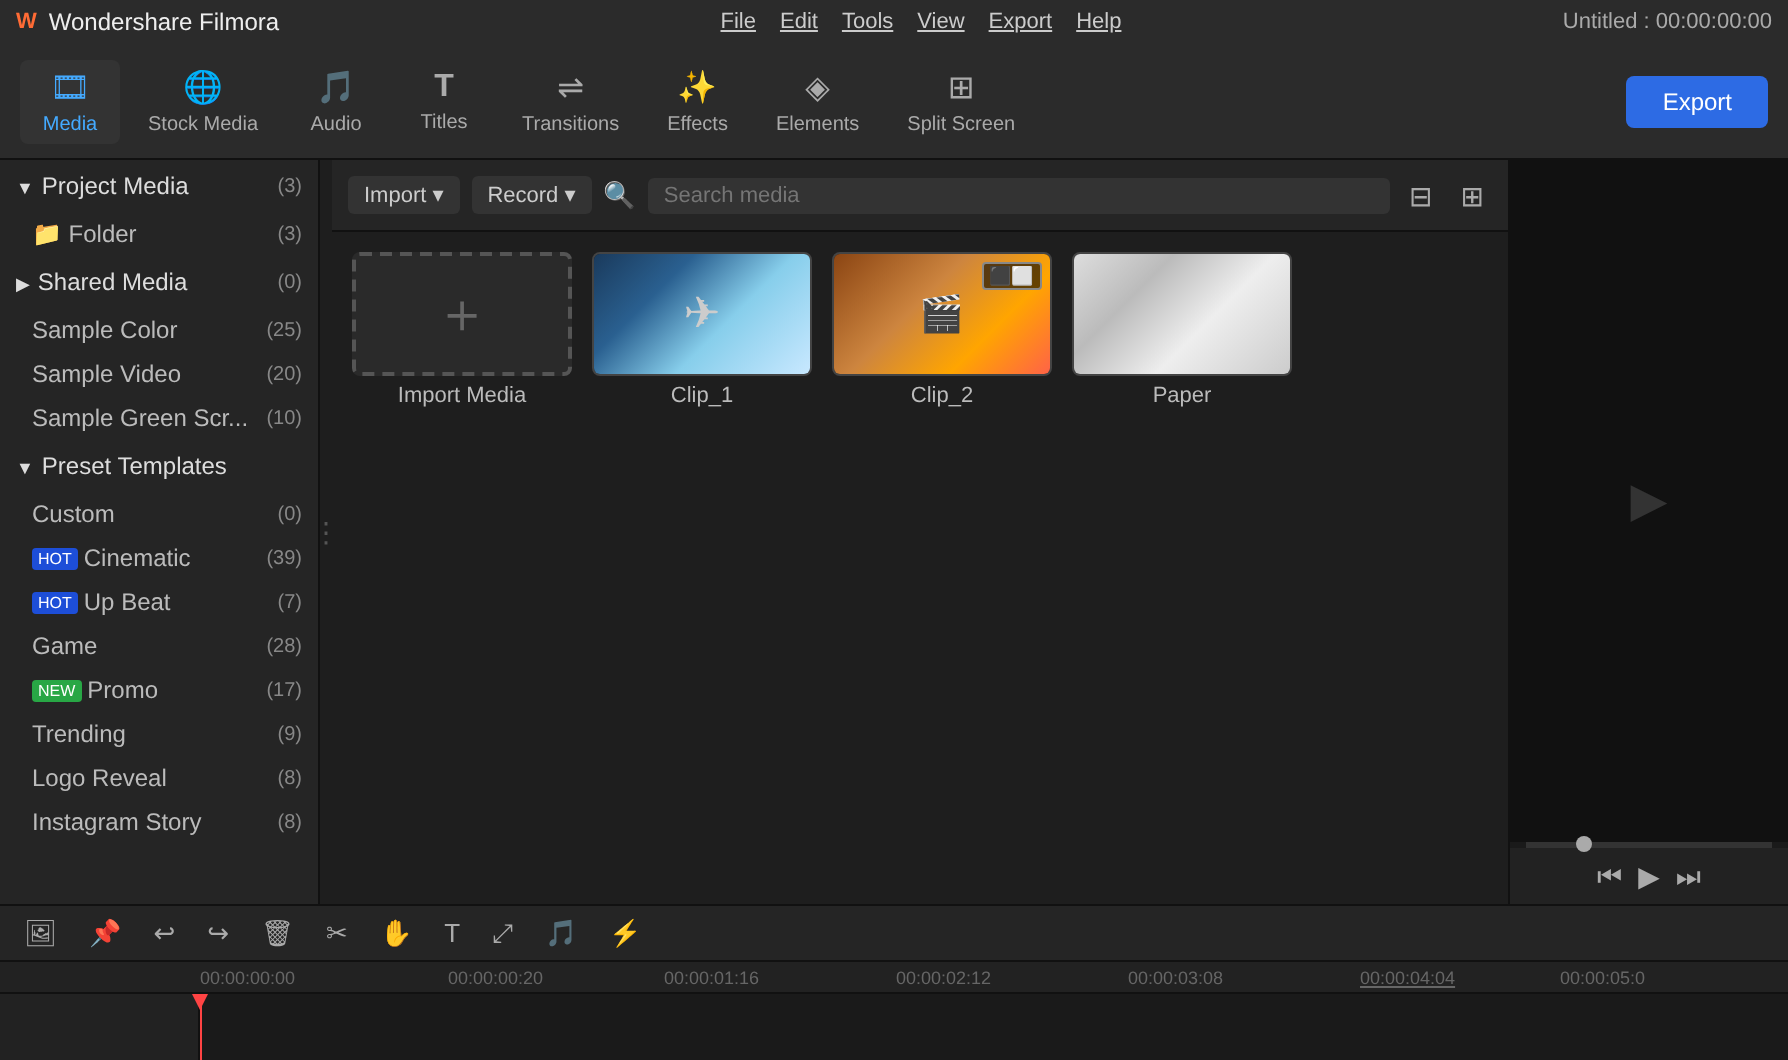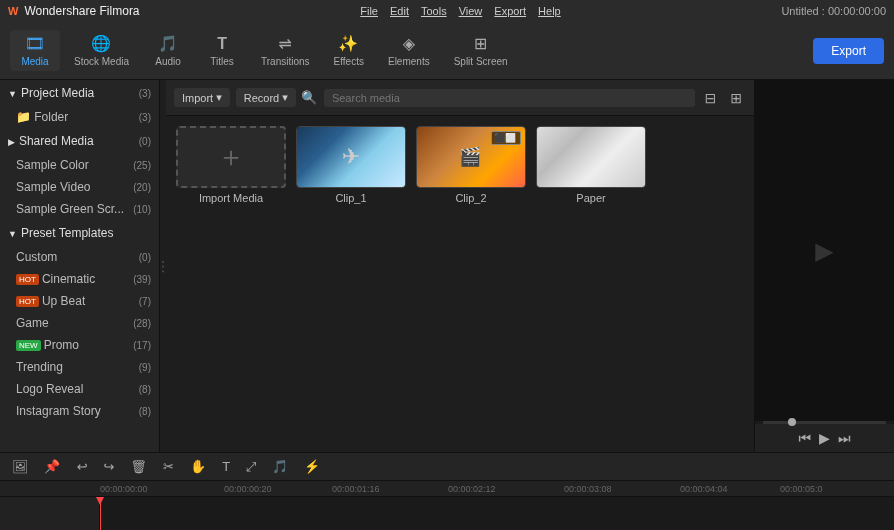--- a/index.html
+++ b/index.html
@@ -24,21 +24,21 @@
 
     
     #main { display: flex; height: calc(530px - 22px - 58px - 50px - 28px); }
 
     
     #sidebar { width: 160px; background: #252525; border-right: 1px solid #111; overflow-y: auto; flex-shrink: 0; }
     .sidebar-section-header { display: flex; align-items: center; justify-content: space-between; padding: 6px 8px; color: #ddd; cursor: pointer; user-select: none; }
     .sidebar-item { display: flex; align-items: center; justify-content: space-between; padding: 4px 8px 4px 20px; color: #bbb; cursor: pointer; }
     .sidebar-item.indent { padding-left: 16px; }
     .sidebar-badge { color: #888; font-size: 10px; }
-    .sidebar-hot { background: #c2410c; color: #fff; font-size: 8px; padding: 1px 3px; border-radius: 2px; margin-right: 3px; }
+    .sidebar-hot { background: #1d4ed8; color: #fff; font-size: 8px; padding: 1px 3px; border-radius: 2px; margin-right: 3px; }
     .sidebar-new { background: #28a745; color: #fff; font-size: 8px; padding: 1px 3px; border-radius: 2px; margin-right: 3px; }
     .sidebar-item-label { display: flex; align-items: center; }
     .chevron { font-size: 9px; margin-right: 4px; }
 
     
     #content { flex: 1; background: #1e1e1e; display: flex; flex-direction: column; }
     #content-toolbar { height: 36px; display: flex; align-items: center; padding: 0 8px; gap: 6px; border-bottom: 1px solid #111; background: #252525; }
     .content-btn { background: #333; color: #ccc; border: none; padding: 3px 8px; border-radius: 3px; cursor: pointer; font-size: 11px; display: flex; align-items: center; gap: 3px; }
     #search-bar { flex: 1; background: #333; border: none; color: #ccc; padding: 3px 8px; border-radius: 3px; font-size: 11px; outline: none; }
     .icon-btn { background: none; border: none; color: #aaa; cursor: pointer; font-size: 14px; padding: 2px 4px; }
@@ -287,21 +287,21 @@
     <button class="tl-btn" title="Audio">🎵</button>
     <button class="tl-btn" title="Speed">⚡</button>
   </div>
   <div id="timeline-track">
     <div id="timeline-ruler" style="position:relative; padding-left:100px;">
       <span class="ruler-mark" style="left:100px;">00:00:00:00</span>
       <span class="ruler-mark" style="left:224px;">00:00:00:20</span>
       <span class="ruler-mark" style="left:332px;">00:00:01:16</span>
       <span class="ruler-mark" style="left:448px;">00:00:02:12</span>
       <span class="ruler-mark" style="left:564px;">00:00:03:08</span>
-      <span class="ruler-mark" style="left:680px;">00:00:04:04</span>
+      <span class="ruler-mark" style="left:680px;text-decoration:underline;">00:00:04:04</span>
       <span class="ruler-mark" style="left:780px;">00:00:05:0</span>
     </div>
     <div id="timeline-content">
       <div id="timeline-left"></div>
       <div id="timeline-right">
         <div id="playhead">
           <div id="playhead-top"></div>
         </div>
       </div>
     </div>

